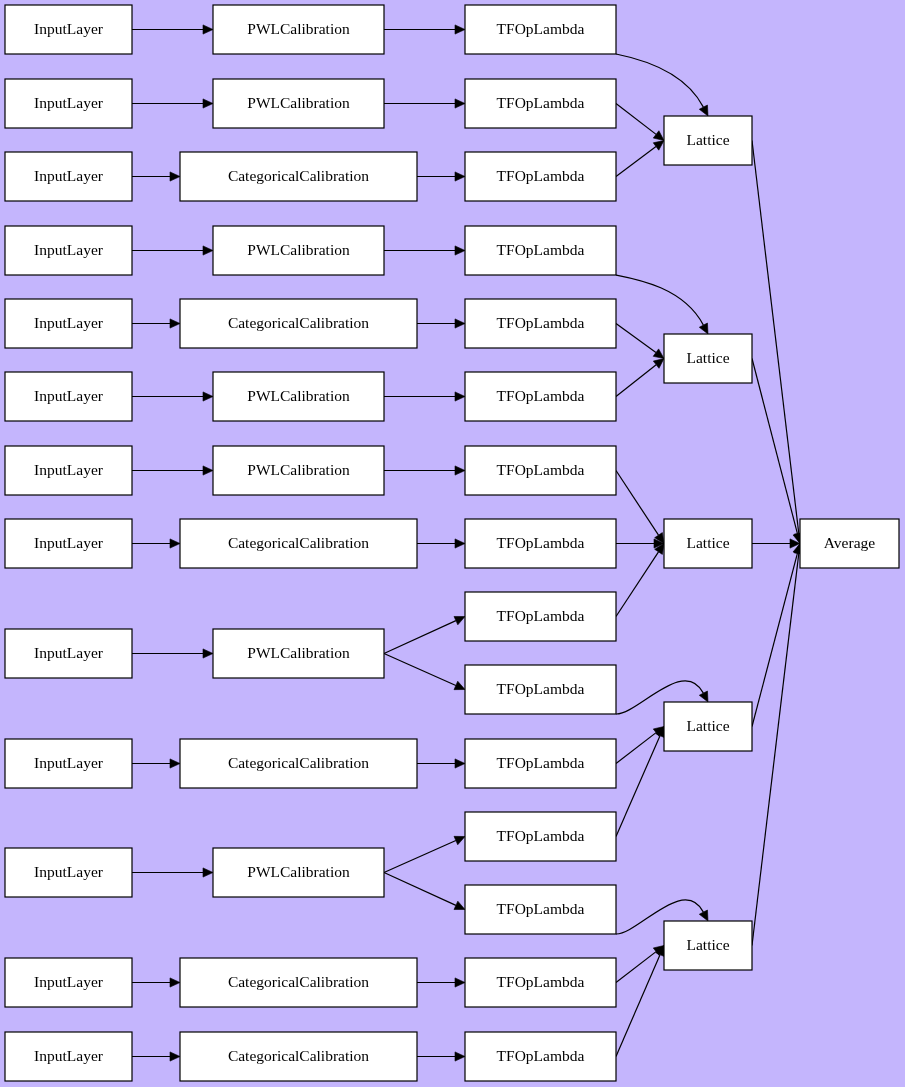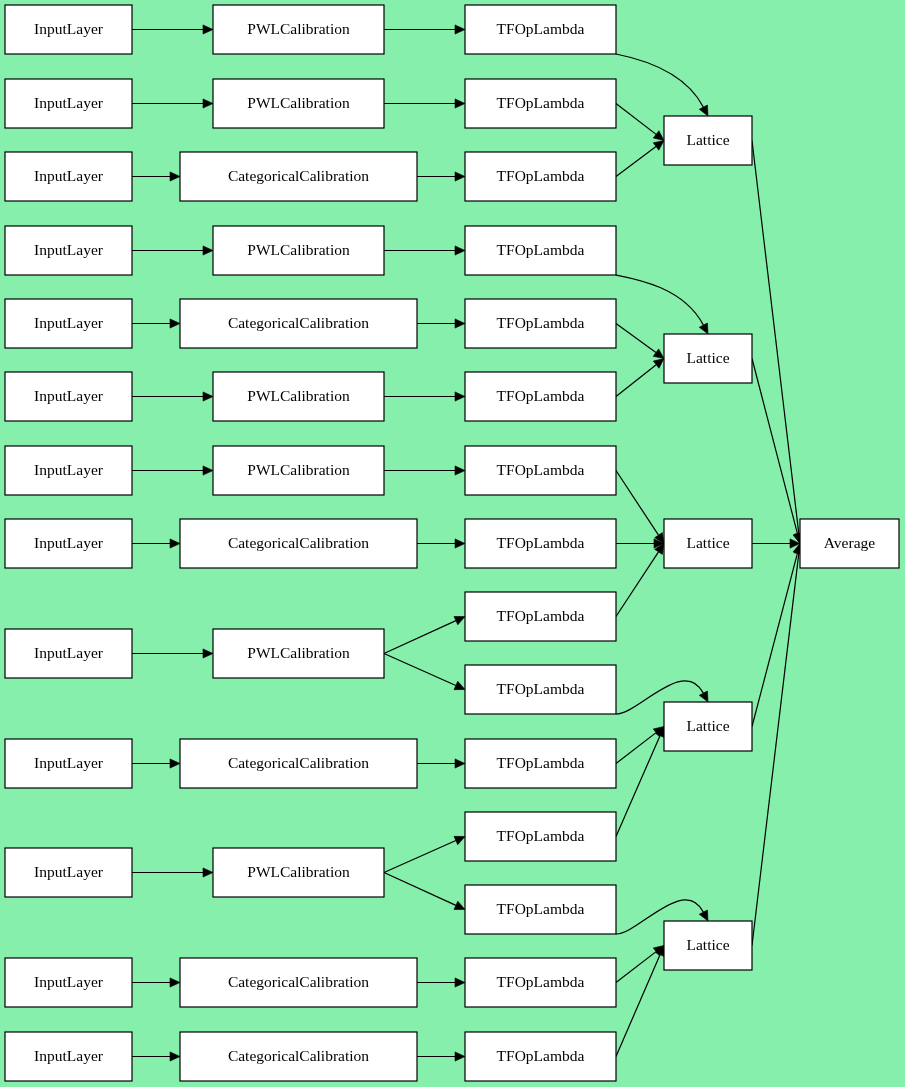--- a/index.html
+++ b/index.html
@@ -4,21 +4,21 @@
 <style>
   html, body {
     margin: 0;
     padding: 0;
     background: #ffffff;
   }
   #graph-root {
     position: relative;
     width: 905px;
     height: 1087px;
-    background: #86efac;
+    background: #c4b5fd;
     font-family: "Liberation Serif", "DejaVu Serif", serif;
   }
   svg#graph-canvas {
     display: block;
     width: 905px;
     height: 1087px;
   }
   .node-box {
     fill: #ffffff;
     stroke: #000000;

